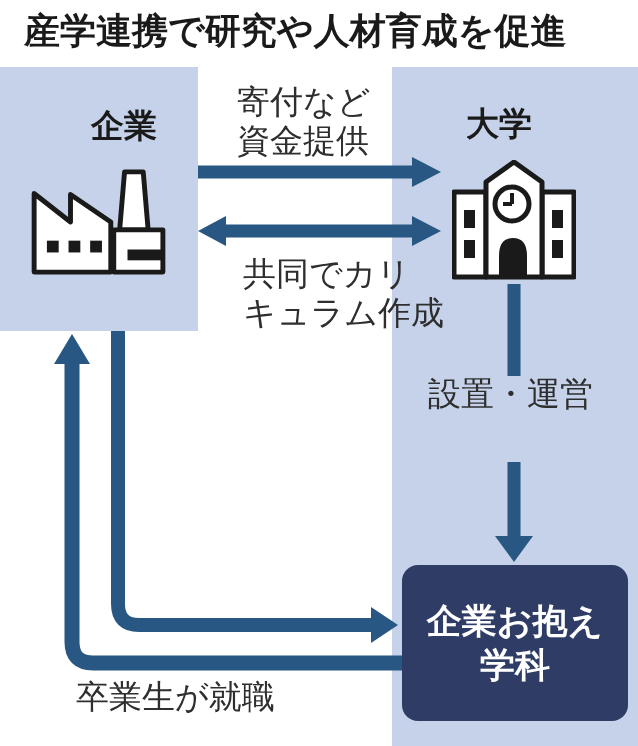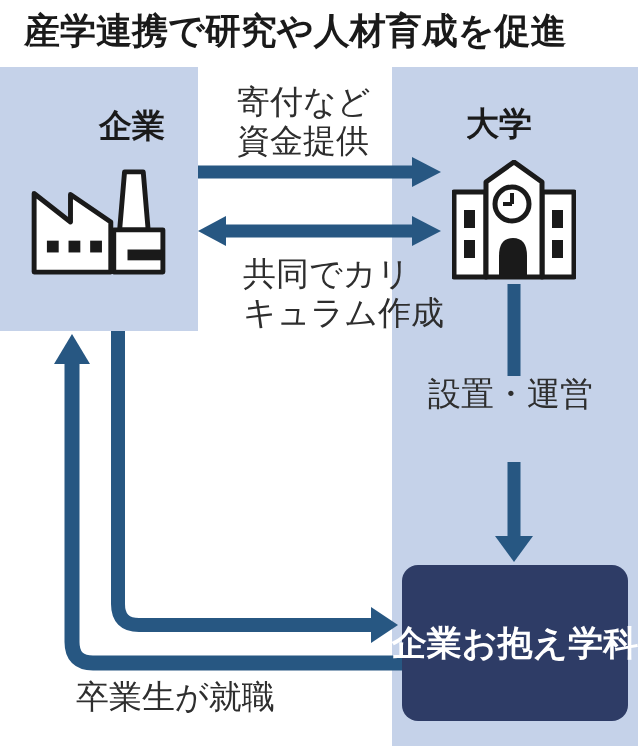--- a/index.html
+++ b/index.html
@@ -21,35 +21,35 @@
     font-size:36px;font-weight:700;color:var(--title-color);line-height:50px;
     white-space:nowrap;
   }
   .panel{position:absolute;background:var(--panel-blue);}
   .panel-left{left:0;top:67px;width:198px;height:264px;}
   .panel-right{left:392px;top:67px;width:246px;height:679px;}
   .node-label{
     position:absolute;text-align:center;font-size:33px;font-weight:700;
     color:var(--title-color);line-height:40px;
   }
-  .company-label{left:16px;top:106px;width:232px;}
+  .company-label{left:8px;top:106px;width:232px;}
   .university-label{left:376px;top:104px;width:246px;}
   .edge-label{
     position:absolute;font-size:33px;font-weight:400;color:var(--text-dark);
     line-height:39px;white-space:nowrap;
   }
   .donation-label{left:237px;top:82px;}
   .curriculum-label{left:219px;top:254px;margin-left:24px;}
   .funding-label{left:428px;top:374px;}
   .dispatch-label{left:139px;top:460px;line-height:38px;}
   .employment-label{left:76px;top:677px;}
   .dept-box{
     position:absolute;left:402px;top:565px;width:226px;height:156px;
     background:var(--box-navy);border-radius:16px;
-    display:flex;flex-direction:row;align-items:center;justify-content:center;
+    display:flex;flex-direction:column;align-items:center;justify-content:center;
   }
   .dept-line{
     color:var(--label-white);font-size:35px;font-weight:700;line-height:44px;
     text-align:center;white-space:nowrap;
   }
   .arrows{position:absolute;left:0;top:0;width:638px;height:746px;pointer-events:none;}
   .shaft{fill:none;stroke:var(--arrow-blue);}
   .w13{stroke-width:13px;}
   .w14{stroke-width:14px;}
   .w15{stroke-width:15px;}

